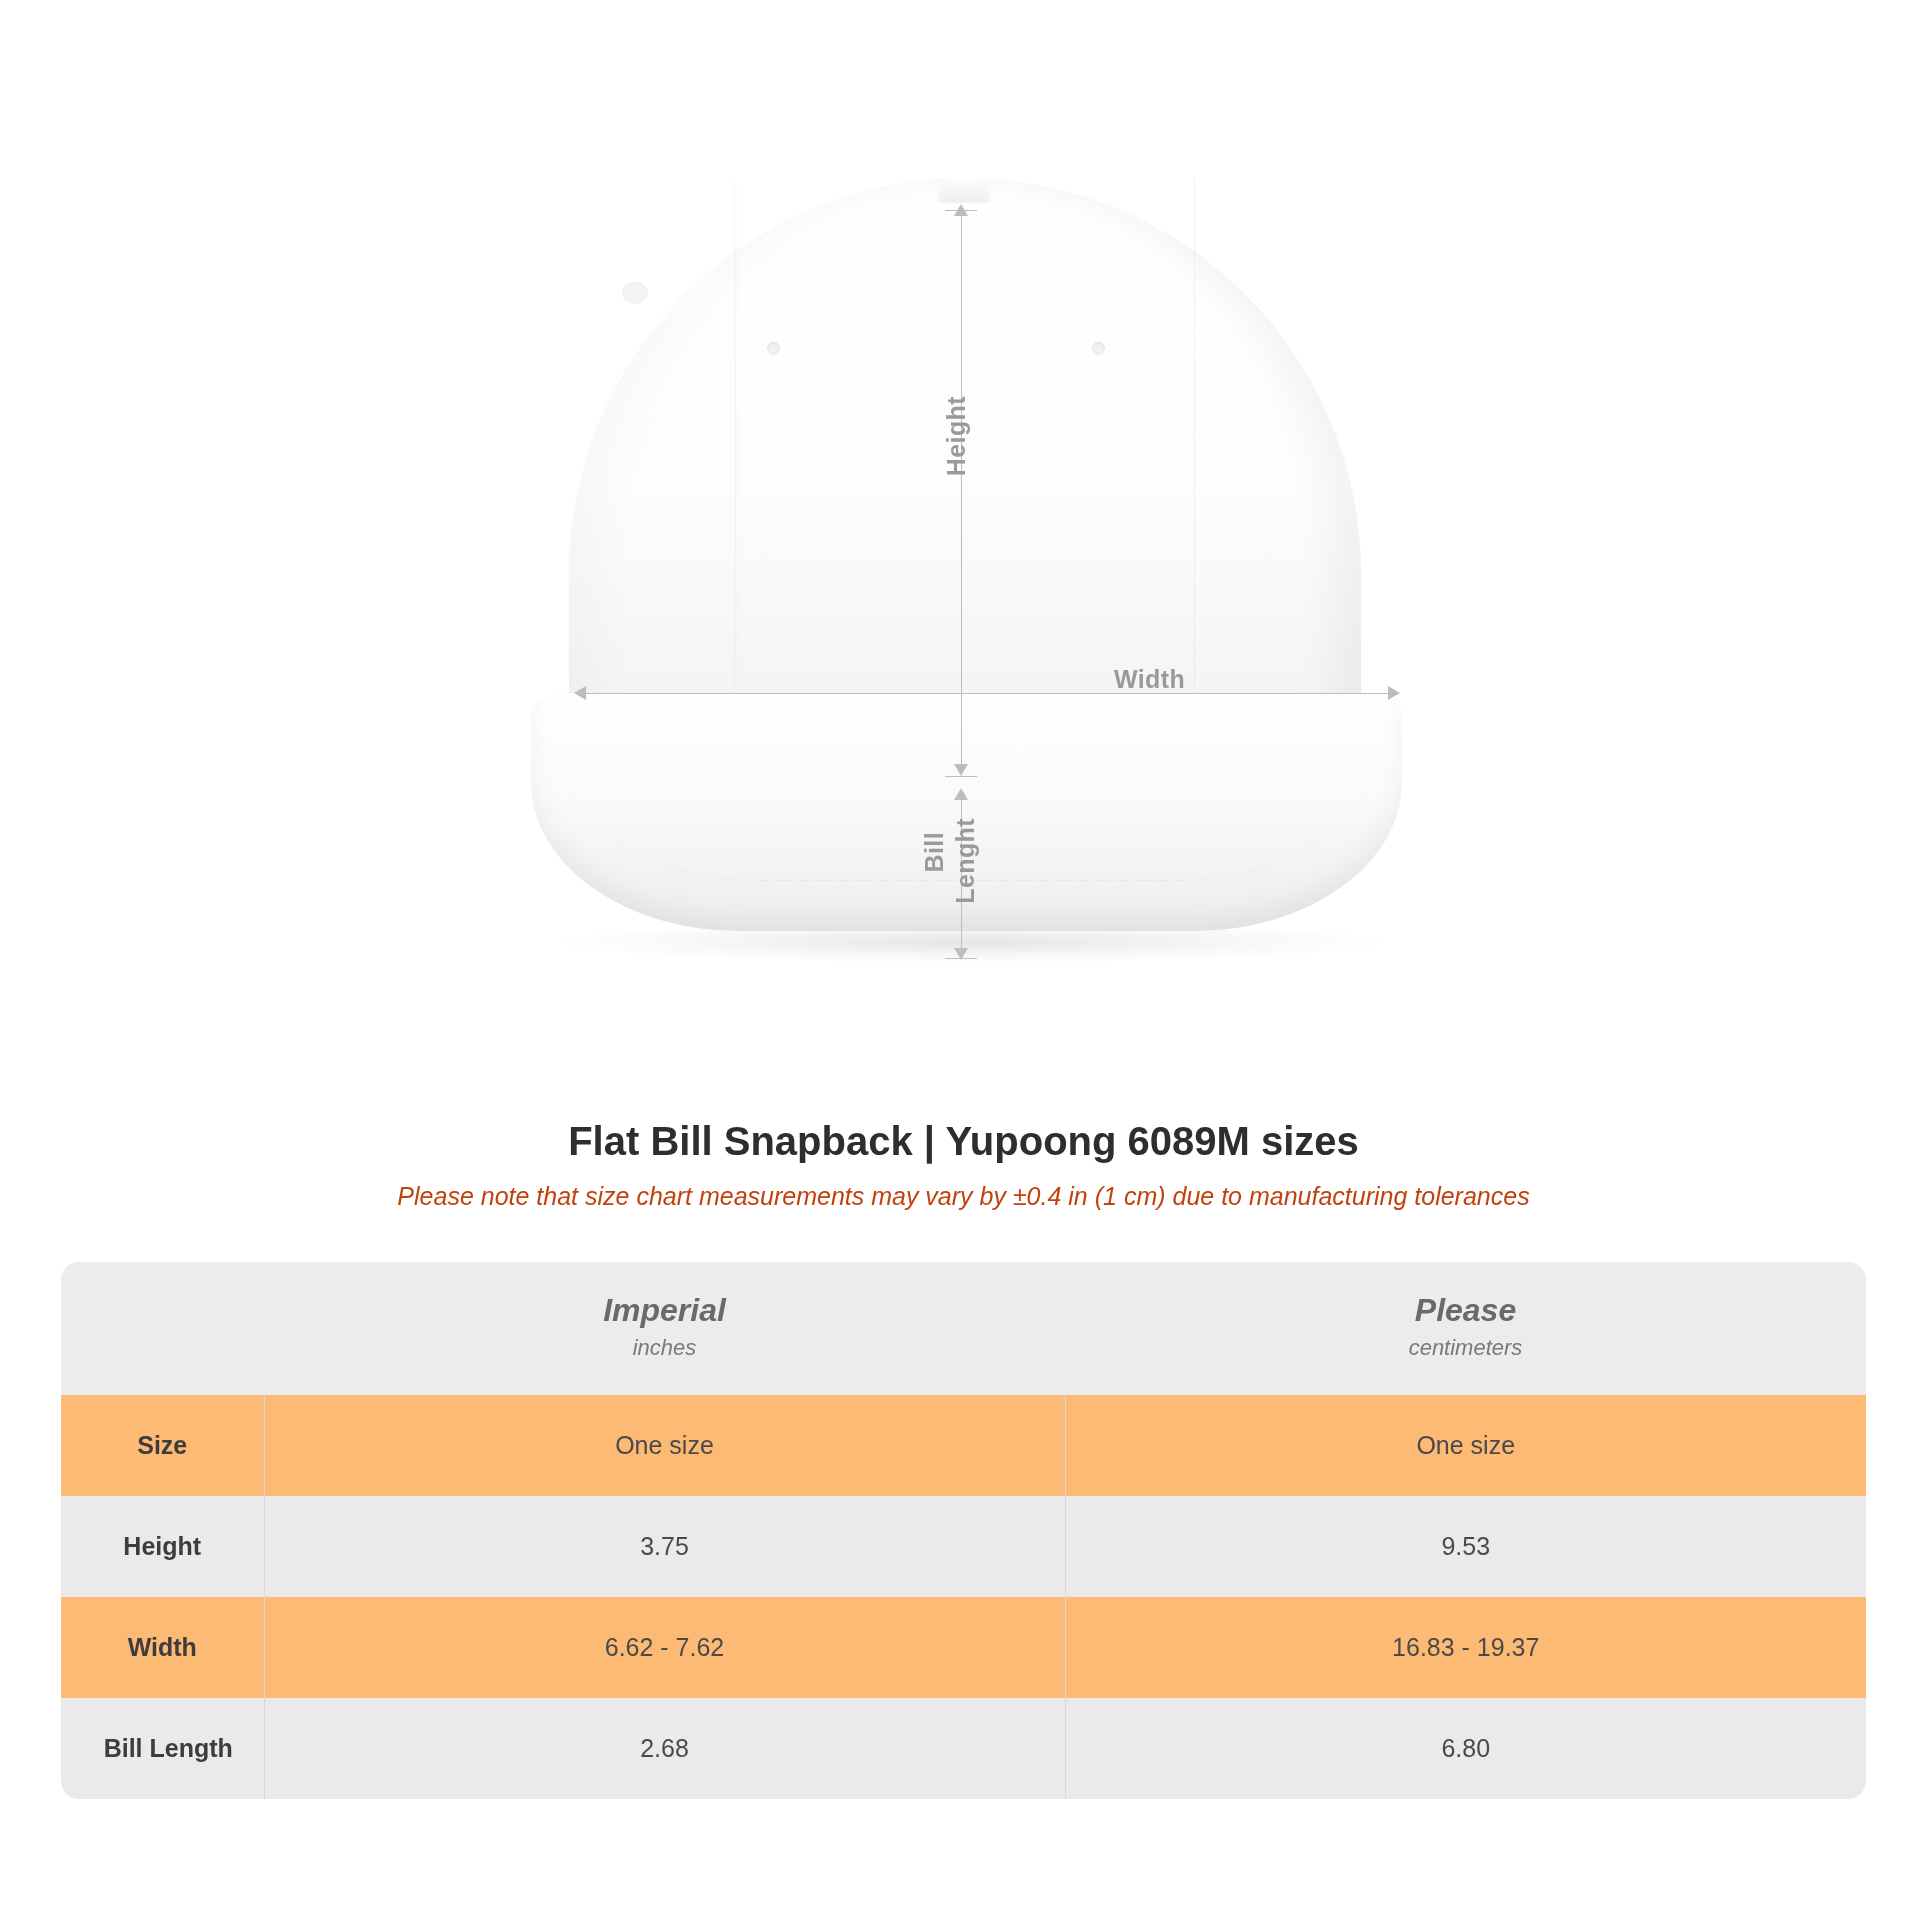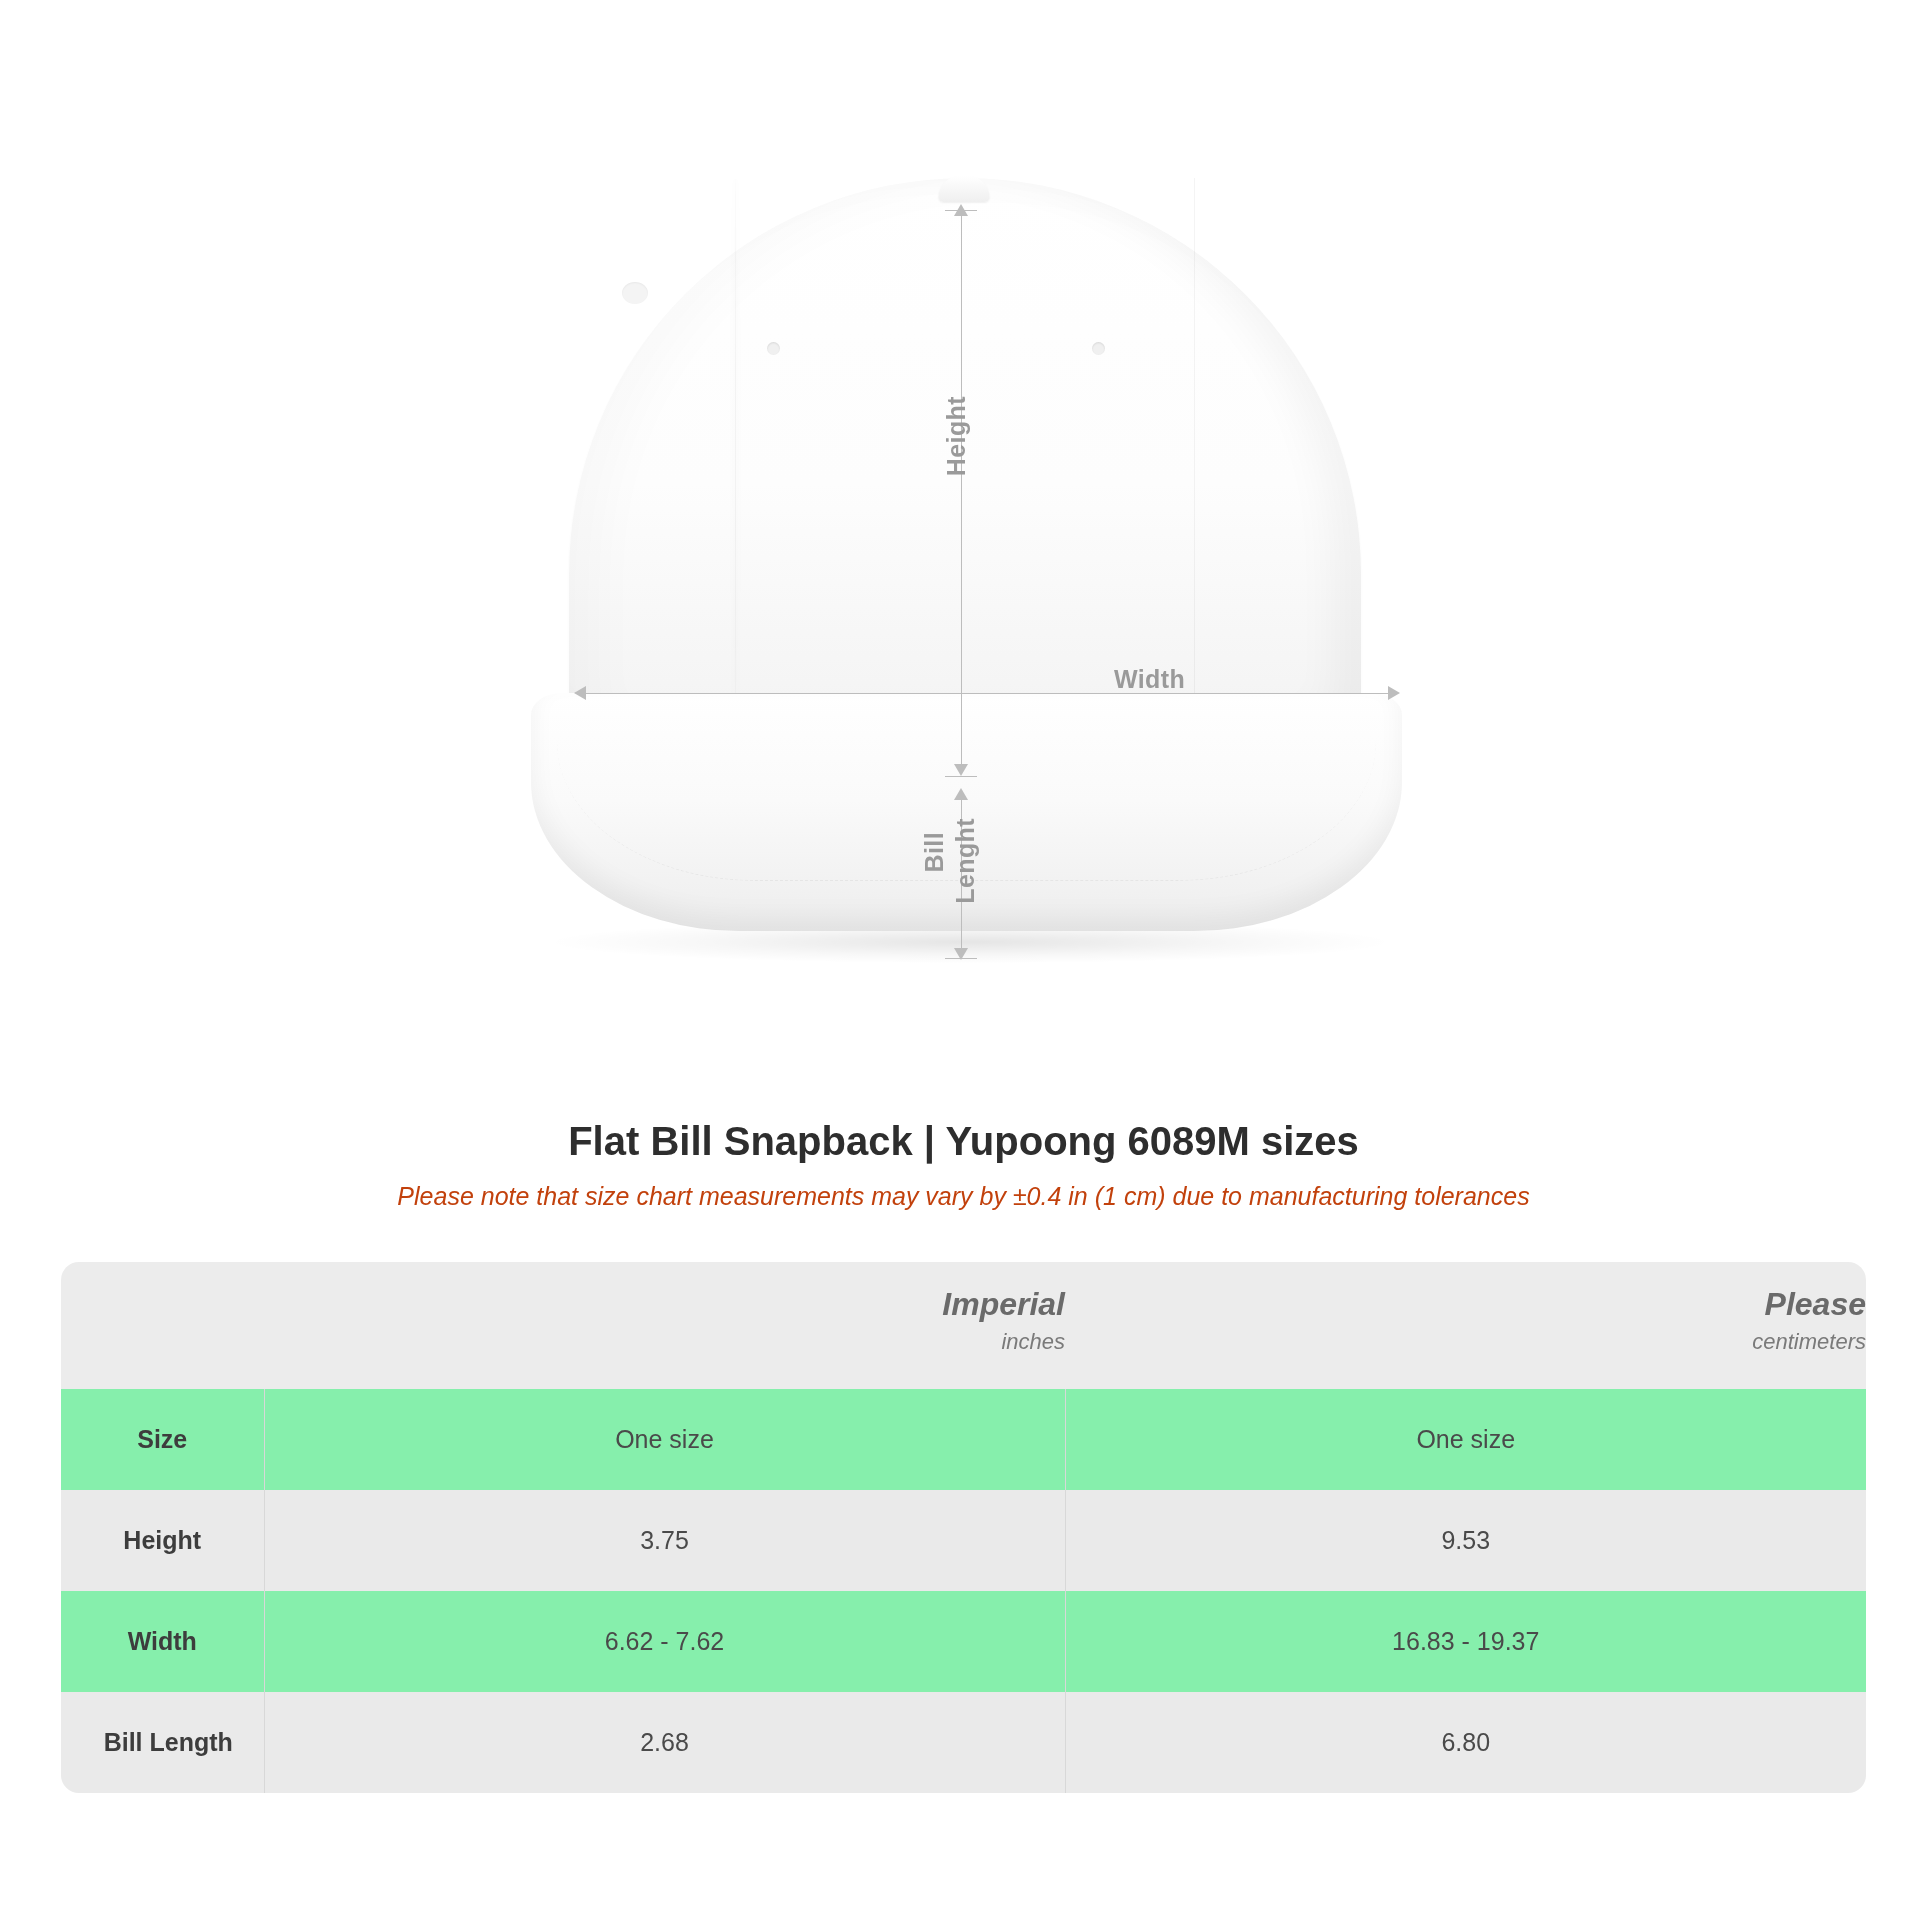--- a/index.html
+++ b/index.html
@@ -184,23 +184,22 @@
     width: 100%;
     border-collapse: collapse;
     table-layout: fixed;
   }
   table.size-table th, table.size-table td {
     text-align: center;
     vertical-align: middle;
   }
   thead tr.units-row th {
     background: #ececec;
-    padding: 24px 0 34px 0;
+    padding: 30px 0 34px 0;
     font-weight: normal;
-    text-align: right;
   }
   thead tr.units-row th:first-child {
     border-top-left-radius: 18px;
     border-bottom-left-radius: 0;
   }
   thead tr.units-row th:last-child {
     border-top-right-radius: 18px;
   }
   .unit-main {
     display: block;
@@ -214,21 +213,21 @@
     font-size: 22px;
     font-style: italic;
     color: #7a7a7a;
     margin-top: 6px;
   }
   tbody td {
     padding: 36px 0;
     font-size: 25px;
     color: #4a4a4a;
   }
-  tbody tr.odd td { background: #86efac; }
+  tbody tr.odd td { background: #fdba74; }
   tbody tr.even td { background: #eaeaea; }
   tbody td.rowhead {
     font-weight: bold;
     color: #3d3d3d;
   }
   tbody td.sep-left { border-left: 1px solid #d8d8d8; }
   tbody td.sep-right { border-left: 1px solid #d8d8d8; }
   tbody tr:last-child td:first-child { border-bottom-left-radius: 18px; padding-left: 12px; }
   tbody tr:last-child td:last-child { border-bottom-right-radius: 18px; }
   .col-size { width: 203px; }

